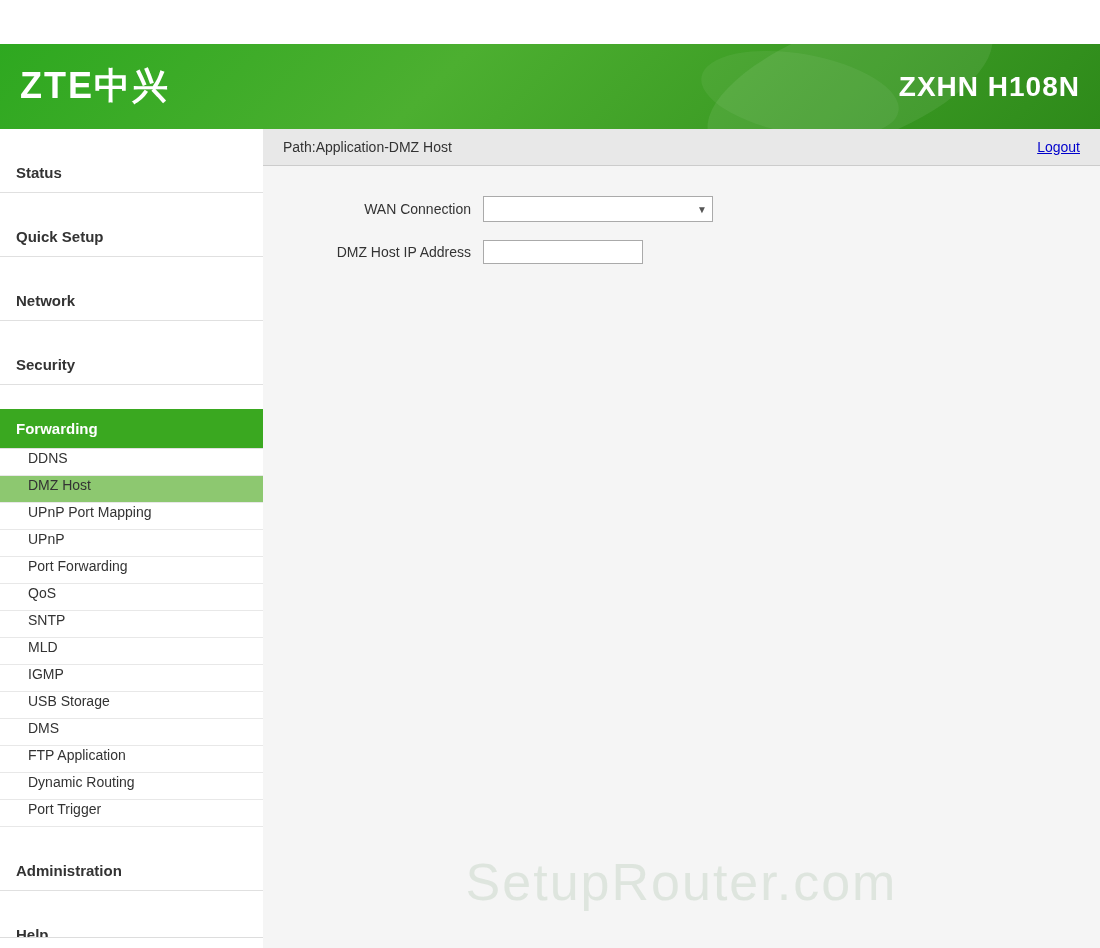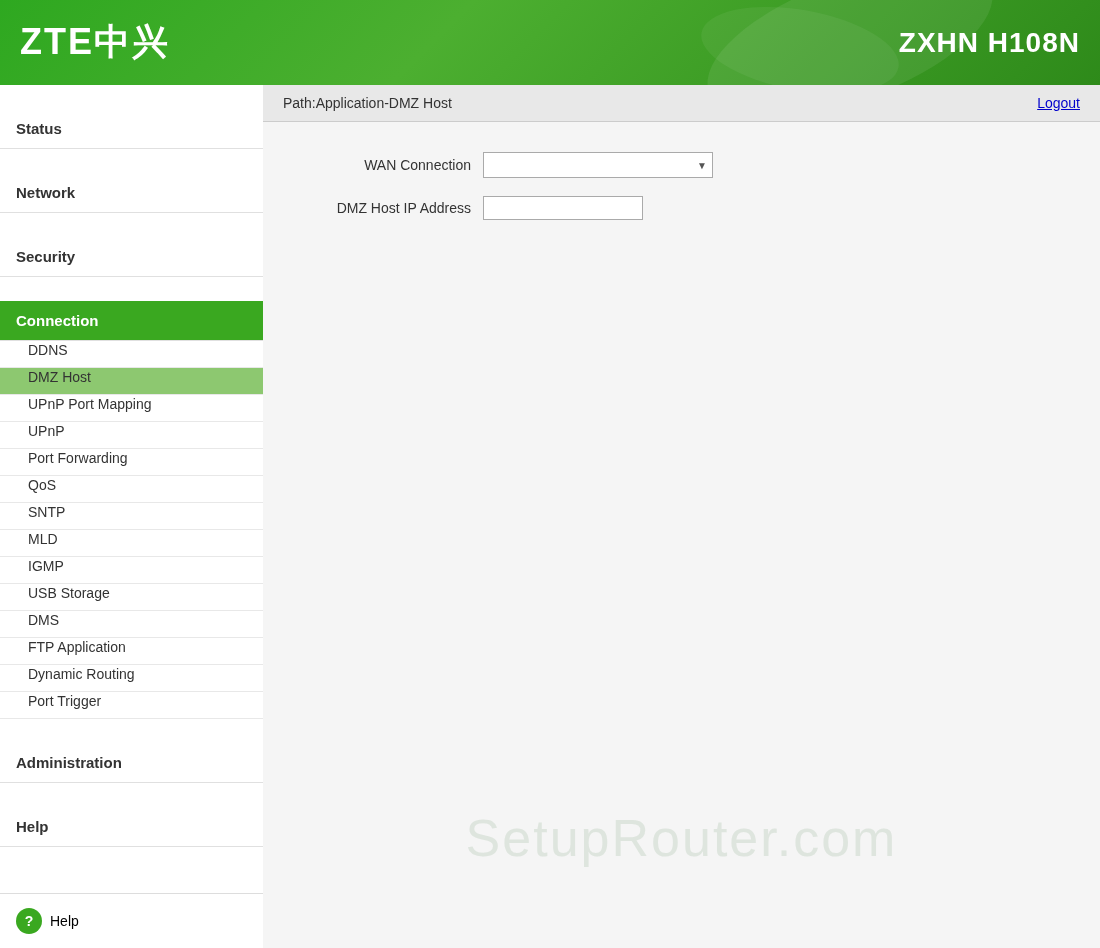--- a/index.html
+++ b/index.html
@@ -8,20 +8,21 @@
     
     .header {
       background: linear-gradient(135deg, #2ea820 0%, #4caf30 40%, #2e8a1a 100%);
       height: 85px;
       display: flex;
       align-items: center;
       justify-content: space-between;
       padding: 0 20px;
       position: relative;
       overflow: hidden;
+      margin-top: 44px;
     }
     .header::before {
       content: '';
       position: absolute;
       right: 100px;
       top: -20px;
       width: 300px;
       height: 120px;
       border-radius: 50%;
       background: rgba(255,255,255,0.08);
@@ -226,23 +227,24 @@
 <div class="header">
   <div class="logo-text">ZTE中兴</div>
   <div class="device-name">ZXHN H108N</div>
 </div>
 
 <div class="layout">
 
   <div class="sidebar-wrapper">
     <div class="sidebar-scroll">
       <div class="sidebar-item">Status</div>
+      <div class="sidebar-item">Quick Setup</div>
       <div class="sidebar-item">Network</div>
       <div class="sidebar-item">Security</div>
-      <div class="sidebar-item active-section">Connection</div>
+      <div class="sidebar-item active-section">Forwarding</div>
       <div class="sidebar-subitem">DDNS</div>
       <div class="sidebar-subitem active">DMZ Host</div>
       <div class="sidebar-subitem">UPnP Port Mapping</div>
       <div class="sidebar-subitem">UPnP</div>
       <div class="sidebar-subitem">Port Forwarding</div>
       <div class="sidebar-subitem">QoS</div>
       <div class="sidebar-subitem">SNTP</div>
       <div class="sidebar-subitem">MLD</div>
       <div class="sidebar-subitem">IGMP</div>
       <div class="sidebar-subitem">USB Storage</div>

